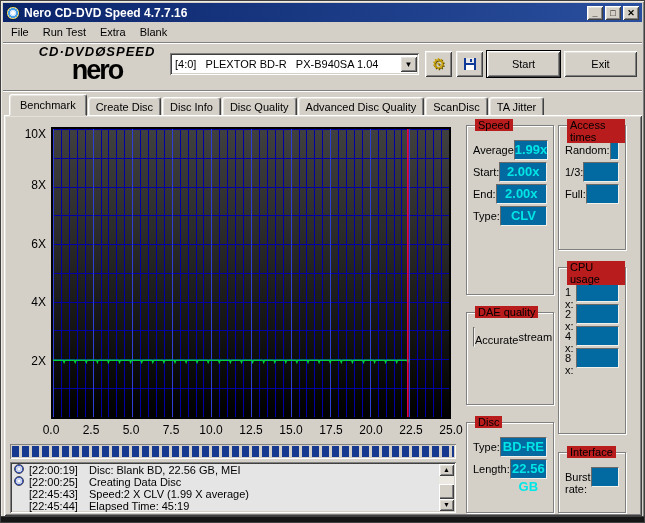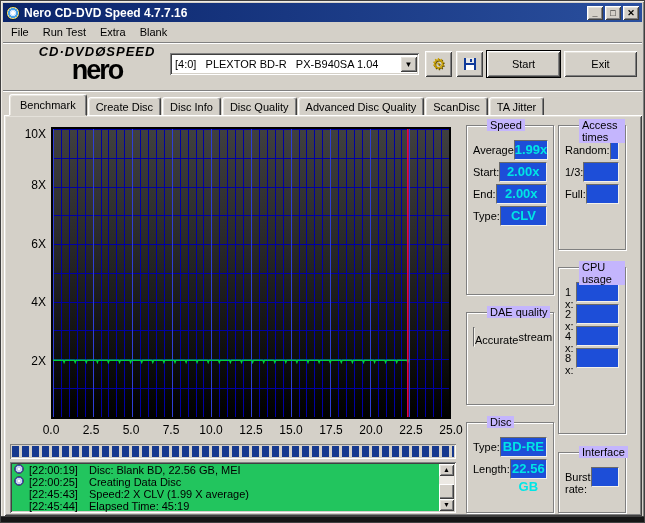--- a/index.html
+++ b/index.html
@@ -14,21 +14,21 @@
     border: 1px solid #404040;
     box-shadow: inset 1px 1px 0 #efece6, inset -1px -1px 0 #808080;
   }
   .sunken { background:#fff;
     box-shadow: inset 1px 1px 0 #808080, inset -1px -1px 0 #ffffff,
                 inset 2px 2px 0 #404040, inset -2px -2px 0 #d4d0c8; }
   .btn { background:#d4d0c8; border:none; font-family:inherit; font-size:11px;
     box-shadow: inset 1px 1px 0 #ffffff, inset -1px -1px 0 #404040,
                 inset 2px 2px 0 #e4e1da, inset -2px -2px 0 #808080;
     display:flex; align-items:center; justify-content:center; cursor:default; }
-  .display { background:#1d4ed8; color:#00e5e5; font-weight:bold; font-size:13px;
+  .display { background:#0369a1; color:#00e5e5; font-weight:bold; font-size:13px;
     text-align:center; height:20px; line-height:18px;
     border:1px solid; border-color:#6a6a6a #f2f0ea #f2f0ea #6a6a6a; }
   .etch-h { height:2px; background:#808080; border-bottom:1px solid #fff; }
   
   #titlebar { position:absolute; left:2px; top:2px; right:2px; height:19px;
     background: linear-gradient(to right,#0a246a,#2a4f9e);
     display:flex; align-items:center; padding:0 3px; }
   #title-text { color:#fff; font-weight:bold; font-size:12px; margin-left:4px; flex:1; }
   #app-icon { width:14px; height:14px; border-radius:50%;
     background: radial-gradient(circle at 50% 50%, #fff 0 2px, #cfe4ff 2px 3px, #49a0e8 3px 5px, #f8e27a 5px 6px, #c8d8f0 6px 7px);
@@ -80,37 +80,37 @@
   #chart-svg { position:absolute; inset:0; width:100%; height:100%; }
   .y-tick { position:absolute; left:8px; width:34px; text-align:right; font-size:12px; }
   .x-tick { position:absolute; top:308px; width:40px; text-align:center; font-size:12px; }
   
   #progress { position:absolute; left:6px; top:329px; width:446px; height:15px;
     background:#d4d0c8; padding:2px;
     box-shadow: inset 1px 1px 0 #808080, inset -1px -1px 0 #fff; }
   #progress-fill { height:100%; width:100%;
     background: repeating-linear-gradient(to right, #16388e 0 7px, transparent 7px 10px); }
   #log-box { position:absolute; left:6px; top:347px; width:446px; height:51px;
-    background:#22c55e; padding:2px 18px 2px 4px; overflow:hidden; }
+    background:#e5e5e5; padding:2px 18px 2px 4px; overflow:hidden; }
   .log-line { display:flex; align-items:center; height:12px; line-height:12px; white-space:pre; }
   .log-icon-cell { width:15px; }
   .disc-icon { display:inline-block; width:10px; height:10px; border-radius:50%;
     background: radial-gradient(circle, #fff 0 1.5px, #cbd3e8 1.5px 3px, #3a57c8 3px 4px, #9aa8cc 4px 5px);
     border:0.5px solid #445; }
   .log-time { width:60px; }
   
   #log-scroll { position:absolute; right:2px; top:2px; bottom:2px; width:15px;
     background:#ece9e3; display:flex; flex-direction:column; }
   .scroll-btn { height:14px; font-size:7px; line-height:8px; }
   #scroll-thumb { height:18px; margin-top:8px; background:#d4d0c8;
     box-shadow: inset 1px 1px 0 #fff, inset -1px -1px 0 #404040, inset -2px -2px 0 #808080; }
   
   .groupbox { position:absolute; border:1px solid #808080;
     box-shadow: inset 1px 1px 0 #fff, 1px 1px 0 #fff; padding:14px 6px 4px 6px; }
-  .group-title { position:absolute; top:-7px; left:20px; background:#c4b5fd; padding:0 3px; }
+  .group-title { position:absolute; top:-7px; left:8px; background:#b91c1c; padding:0 3px; }
   .field { display:flex; flex-direction:row; align-items:center; }
   .field-label { height:14px; }
   .field .display { width:72px; margin-bottom:2px; }
   .col-left  { left:462px; width:88px; }
   .col-right { left:554px; width:68px; }
   #speed-group   { top:10px;  height:170px; }
   #dae-group     { top:197px; height:93px; }
   #disc-group    { top:307px; height:91px; }
   #access-group  { top:10px;  height:125px; }
   #cpu-group     { top:152px; height:167px; }

